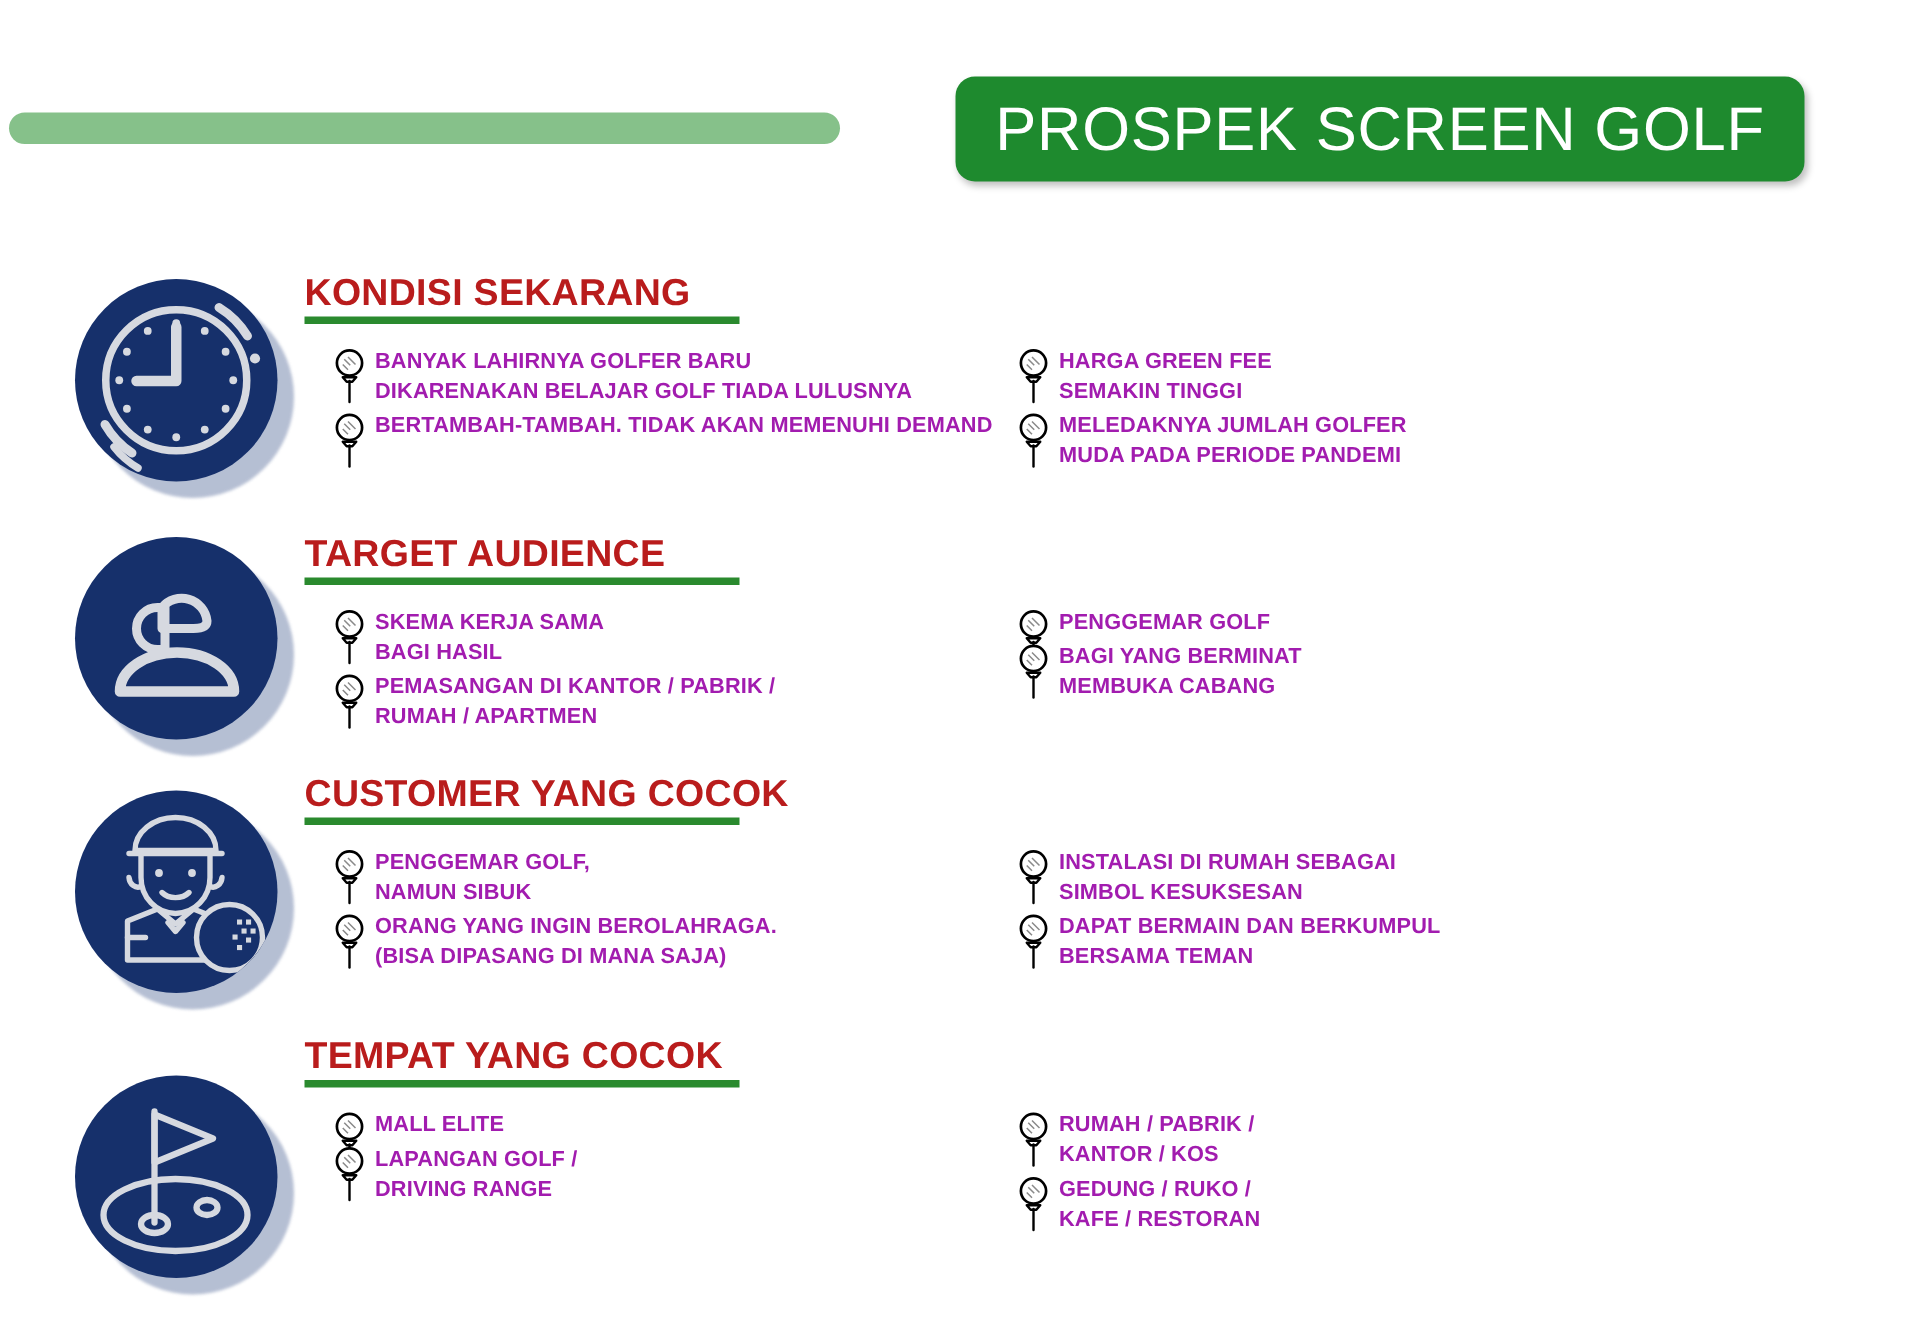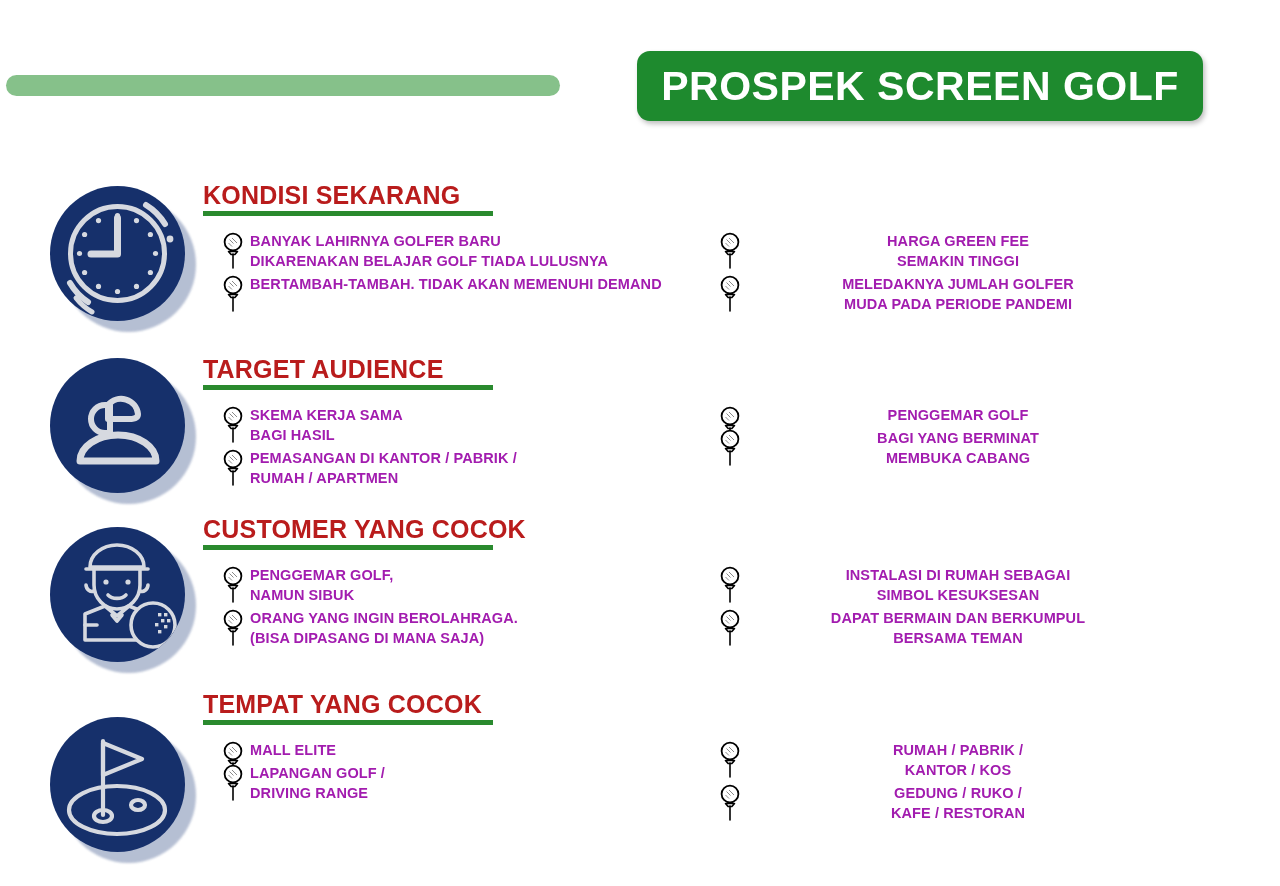--- a/index.html
+++ b/index.html
@@ -16,21 +16,21 @@
     position:absolute;left:6px;top:75px;width:554px;height:21px;
     background:#86c18a;border-radius:11px;
   }
   #title-banner{
     position:absolute;left:637px;top:51px;width:566px;height:70px;
     background:#1e8a2e;border-radius:13px;
     display:flex;align-items:center;justify-content:center;
     box-shadow:2px 3px 5px rgba(0,0,0,.25);
   }
   #title-banner .title-text{
-    color:#ffffff;font-size:41px;font-weight:bold;letter-spacing:.5px;
+    color:#ffffff;font-size:41px;font-weight:normal;letter-spacing:.5px;
     white-space:nowrap;
   }
   
   .section{position:absolute;left:0;width:1280px;}
   .icon-wrap{
     position:absolute;left:50px;top:0;width:146px;height:146px;
   }
   .icon-shadow{
     position:absolute;left:11px;top:11px;width:135px;height:135px;
     border-radius:50%;
@@ -47,21 +47,21 @@
     position:absolute;left:203px;top:-2px;
     font-size:25px;font-weight:bold;color:#b91c1c;letter-spacing:.2px;
     white-space:nowrap;
   }
   .heading-rule{
     position:absolute;left:203px;top:28px;width:290px;height:5px;
     background:#2a8a2e;
   }
   .col{position:absolute;top:48px;}
   .col-left{left:222px;width:430px;}
-  .col-right{left:719px;width:450px;text-align:center;}
+  .col-right{left:678px;width:450px;}
   .bullet-item{
     position:relative;
     padding-left:28px;
     margin-bottom:3px;
   }
   .tee-icon{
     position:absolute;left:0;top:1px;width:22px;height:40px;
   }
   .tee-icon svg{display:block;width:22px;height:40px;}
   .bullet-lines{font-size:14.5px;font-weight:bold;color:#a21caf;line-height:20px;letter-spacing:.1px;}

